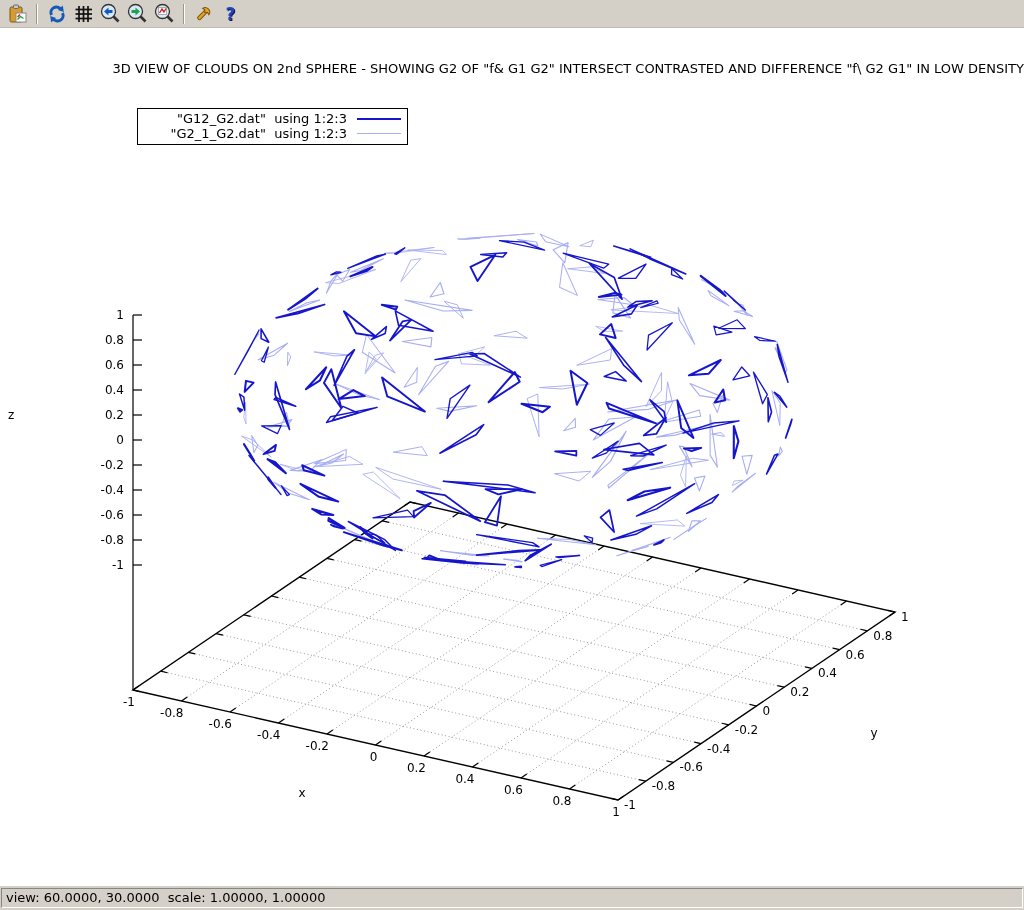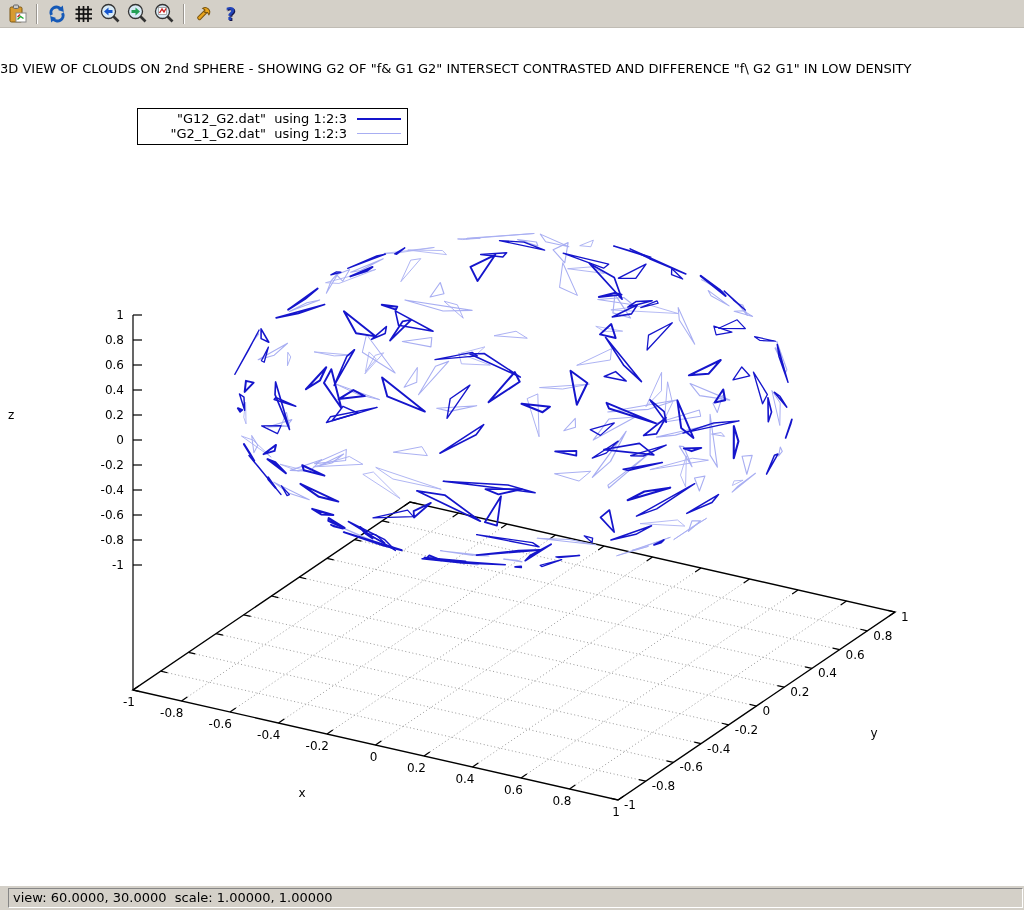--- a/index.html
+++ b/index.html
@@ -12,32 +12,32 @@
   .tbtn { width:27px; height:24px; display:flex; align-items:center; justify-content:center;
     background:transparent; border:1px solid transparent; }
   .tbtn svg { display:block; }
   .tsep { width:2px; height:20px; border-left:1px solid #9a9690; border-right:1px solid #ffffff;
     margin:0 5px; }
   .qmark { font:bold 17px "DejaVu Sans", sans-serif; color:#2244bb;
     text-shadow:1px 1px 0 #15154d; }
 
   
   .canvas { position:relative; width:1024px; height:858px; background:#ffffff; }
-  .plot-title { position:absolute; top:33px; left:0; width:100%; text-align:left;
+  .plot-title { position:absolute; top:33px; left:0; width:100%; text-align:right;
     font-size:13px; color:#000; white-space:pre; }
   .legend { position:absolute; left:137px; top:80px; width:271px;
     border:1px solid #000; background:#fff; padding:2px 0 3px 0; }
   .legend-row { display:flex; justify-content:flex-end; align-items:center;
     height:15px; font-size:13px; color:#000; }
   .legend-label { white-space:pre; }
   .legend-sample { width:44px; margin-left:10px; margin-right:6px; }
   svg.plot { position:absolute; left:0; top:0; }
 
   
-  .statusbar { height:24px; background:#d4d0c8; padding:2px 1px 1px 8px; }
+  .statusbar { height:24px; background:#d4d0c8; padding:2px 1px 1px 1px; }
   .status-field { height:20px; border:1px solid; border-color:#868686 #ffffff #ffffff #868686;
     padding:1px 4px; font-size:13px; color:#000; white-space:pre; background:#d4d0c8; }
 </style>
 </head>
 <body>
 
 <div class="toolbar">
   <div class="tbtn">
     <svg width="20" height="20">
       <rect x="2" y="3" width="12" height="15" rx="1.5" fill="#d89b30" stroke="#7a5510"></rect>

